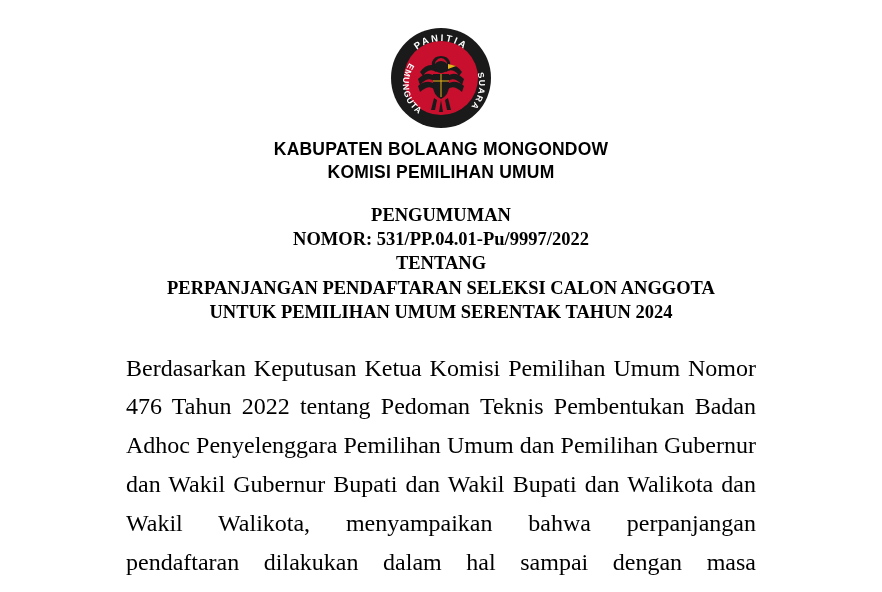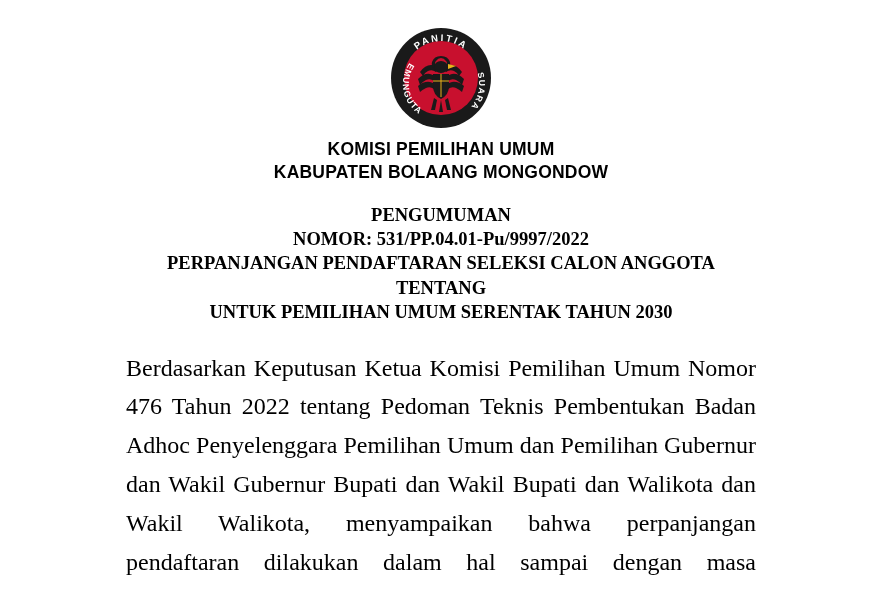--- a/index.html
+++ b/index.html
@@ -128,29 +128,29 @@
 
         <g stroke="#e8b21a" stroke-width="1" fill="none">
           <line x1="52" y1="48" x2="52" y2="71"></line>
           <line x1="44" y1="55" x2="60" y2="55"></line>
         </g>
       </svg>
     </div>
   </div>
 
   <div class="org-block">
+    <div>KABUPATEN BOLAANG MONGONDOW</div>
     <div>KOMISI PEMILIHAN UMUM</div>
-    <div>KABUPATEN BOLAANG MONGONDOW</div>
   </div>
 
   <div class="announce-block">
     <div class="line">PENGUMUMAN</div>
     <div class="line">NOMOR: 531/PP.04.01-Pu/9997/2022</div>
+    <div class="line">TENTANG</div>
     <div class="line">PERPANJANGAN PENDAFTARAN SELEKSI CALON ANGGOTA</div>
-    <div class="line">TENTANG</div>
-    <div class="line">UNTUK PEMILIHAN UMUM SERENTAK TAHUN 2030</div>
+    <div class="line">UNTUK PEMILIHAN UMUM SERENTAK TAHUN 2024</div>
   </div>
 
   <div class="body-wrap">
     <p class="body-par">Berdasarkan Keputusan Ketua Komisi Pemilihan Umum Nomor 476 Tahun 2022 tentang Pedoman Teknis Pembentukan Badan Adhoc Penyelenggara Pemilihan Umum dan Pemilihan Gubernur dan Wakil Gubernur Bupati dan Wakil Bupati dan Walikota dan Wakil Walikota, menyampaikan bahwa perpanjangan pendaftaran dilakukan dalam hal sampai dengan masa pendaftaran berakhir  tidak ada peserta yang mendaftar atau kurang dari 2 (dua) kali jumlah PPK yang dibutuhkan,  membuka 1 (satu) kali  perpanjangan waktu pendaftaran selama 3 (tiga) Hari.</p>
   </div>
 
 </div>
 
 </body></html>

